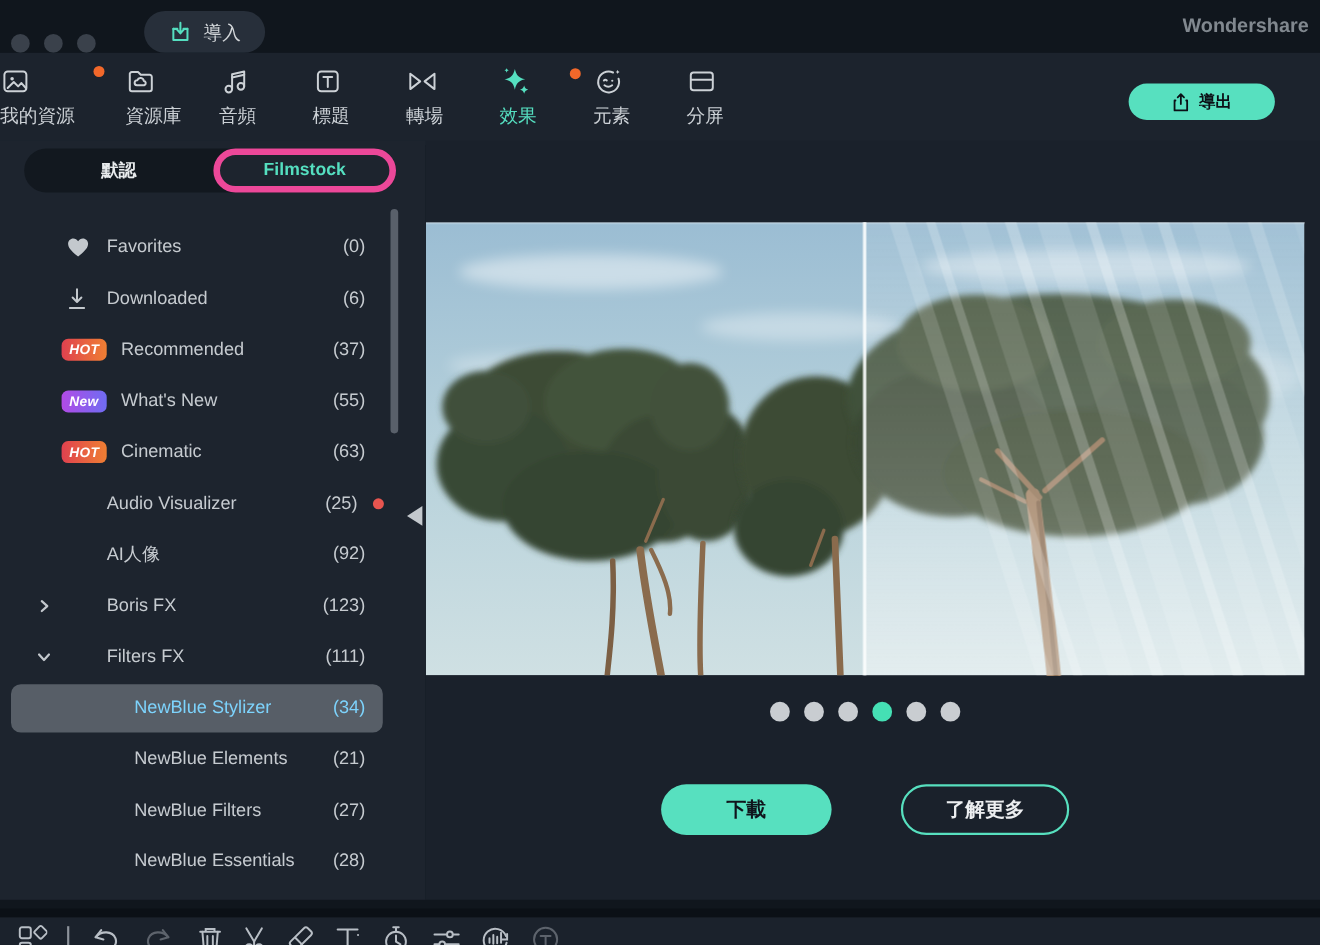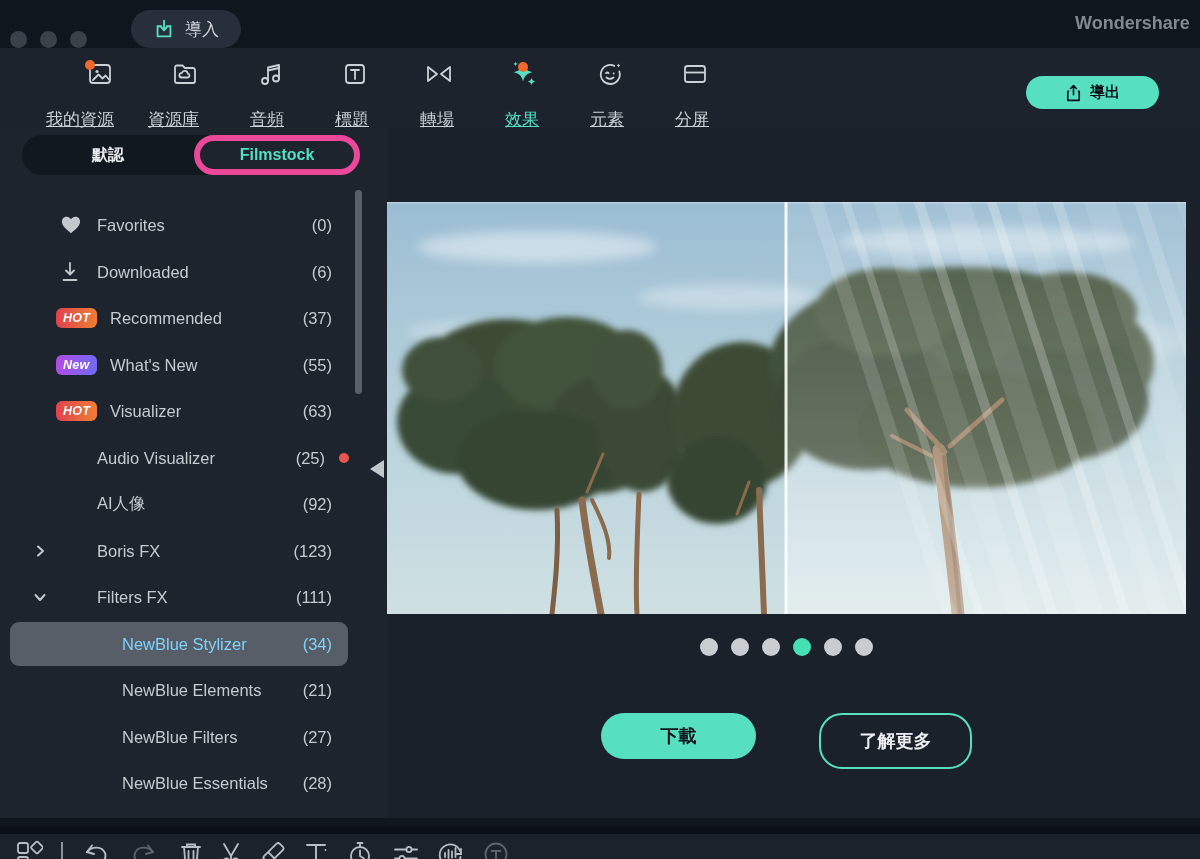--- a/index.html
+++ b/index.html
@@ -19,22 +19,22 @@
     background:#272f3a; display:flex; align-items:center; gap:10px;
     color:#d3d7da; font-size:17px; cursor:pointer;
   }
   .app-title {
     position:absolute; left:1075px; top:13px; width:130px; overflow:hidden;
     font-size:18px; font-weight:bold; color:#81888f; white-space:nowrap;
   }
   
   .tabbar { height:86px; background:#1c232d; position:relative; border-bottom:2px solid #0d1218; }
   .tabs { display:flex; height:100%; }
-  .tab { width:85px; display:flex; flex-direction:column; align-items:flex-end; padding-top:11px; gap:19px;
-         font-size:17px; color:#ccd1d6; position:relative; cursor:pointer;text-decoration:underline; }
+  .tab { width:85px; display:flex; flex-direction:column; align-items:flex-start; padding-top:11px; gap:5px;
+         font-size:17px; color:#ccd1d6; position:relative; cursor:pointer; }
   .tab.first { width:114px; }
   .tab .ticon { height:30px; display:flex; align-items:center; }
   .tab.active { color:#55dfc0; }
   .tab.active::after { content:""; position:absolute; bottom:-2px; left:50%; transform:translateX(-50%);
          width:70px; height:3px; border-radius:2px; background:#55dfc0; }
   .notif-dot { position:absolute; width:10px; height:10px; border-radius:50%; background:#f2682a; }
   .export-btn {
     position:absolute; right:41px; top:28px; width:133px; height:33px; border-radius:17px;
     background:#57e0bf; color:#0b1016; font-size:15px; font-weight:bold;
     display:flex; align-items:center; justify-content:center; gap:8px; cursor:pointer;
@@ -76,21 +76,21 @@
                   border-right:14px solid #c3c8cd; cursor:pointer; }
 
   
   .preview { position:absolute; left:0; top:74px; width:799px; height:412px; overflow:hidden; }
   .dots { position:absolute; top:510px; left:0; width:799px; display:flex; justify-content:center; gap:13px; }
   .pdot { width:18px; height:18px; border-radius:50%; background:#c9cdd1; cursor:pointer; }
   .pdot.active { background:#45e0b4; }
   .btn-row { position:absolute; top:585px; left:0; width:799px; display:flex; justify-content:center; gap:63px;text-align:right; }
   .btn-download { width:155px; height:46px; border-radius:23px; background:#57e0bf; color:#10151c;
                   font-size:18px; font-weight:bold; display:flex; align-items:center; justify-content:center; cursor:pointer; }
-  .btn-learn { width:153px; height:56px; border-radius:23px; border:2px solid #57e0bf; color:#eceef0;
+  .btn-learn { width:153px; height:46px; border-radius:23px; border:2px solid #57e0bf; color:#eceef0;
                font-size:18px; font-weight:bold; display:flex; align-items:center; justify-content:center; cursor:pointer; }
 
   
   .bottom-sep { position:absolute; top:826px; left:0; width:1200px; height:8px; background:#0b1016; }
   .toolbar { position:absolute; top:834px; left:0; width:1200px; height:25px; background:#1b222c; }
   .tool { position:absolute; top:6px; cursor:pointer; }
   .tool.dim { opacity:.42; }
   .tb-sep { position:absolute; left:61px; top:8px; width:2px; height:24px; background:#8d939b; }
 
   svg { display:block; }
@@ -259,21 +259,21 @@
       </div>
 
       <div class="row">
         <span class="badge new">New</span>
         <span class="label" style="left:110px">What's New</span>
         <span class="count">(55)</span>
       </div>
 
       <div class="row">
         <span class="badge hot">HOT</span>
-        <span class="label" style="left:110px">Visualizer</span>
+        <span class="label" style="left:110px">Cinematic</span>
         <span class="count">(63)</span>
       </div>
 
       <div class="row">
         <span class="label">Audio Visualizer</span>
         <span class="count" style="right:62px">(25)</span>
         <span class="red-dot"></span>
       </div>
 
       <div class="row">

